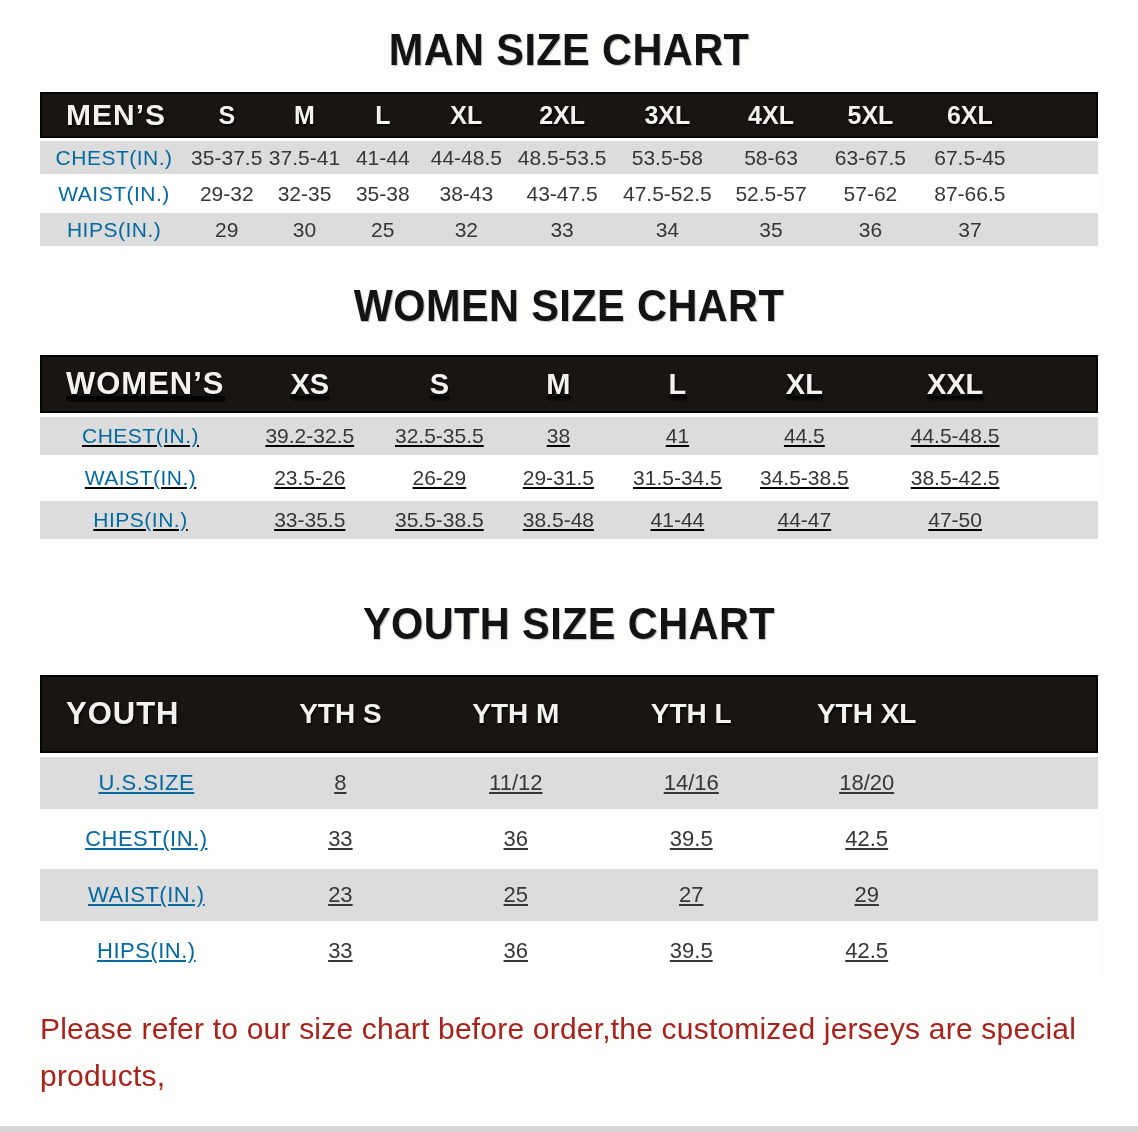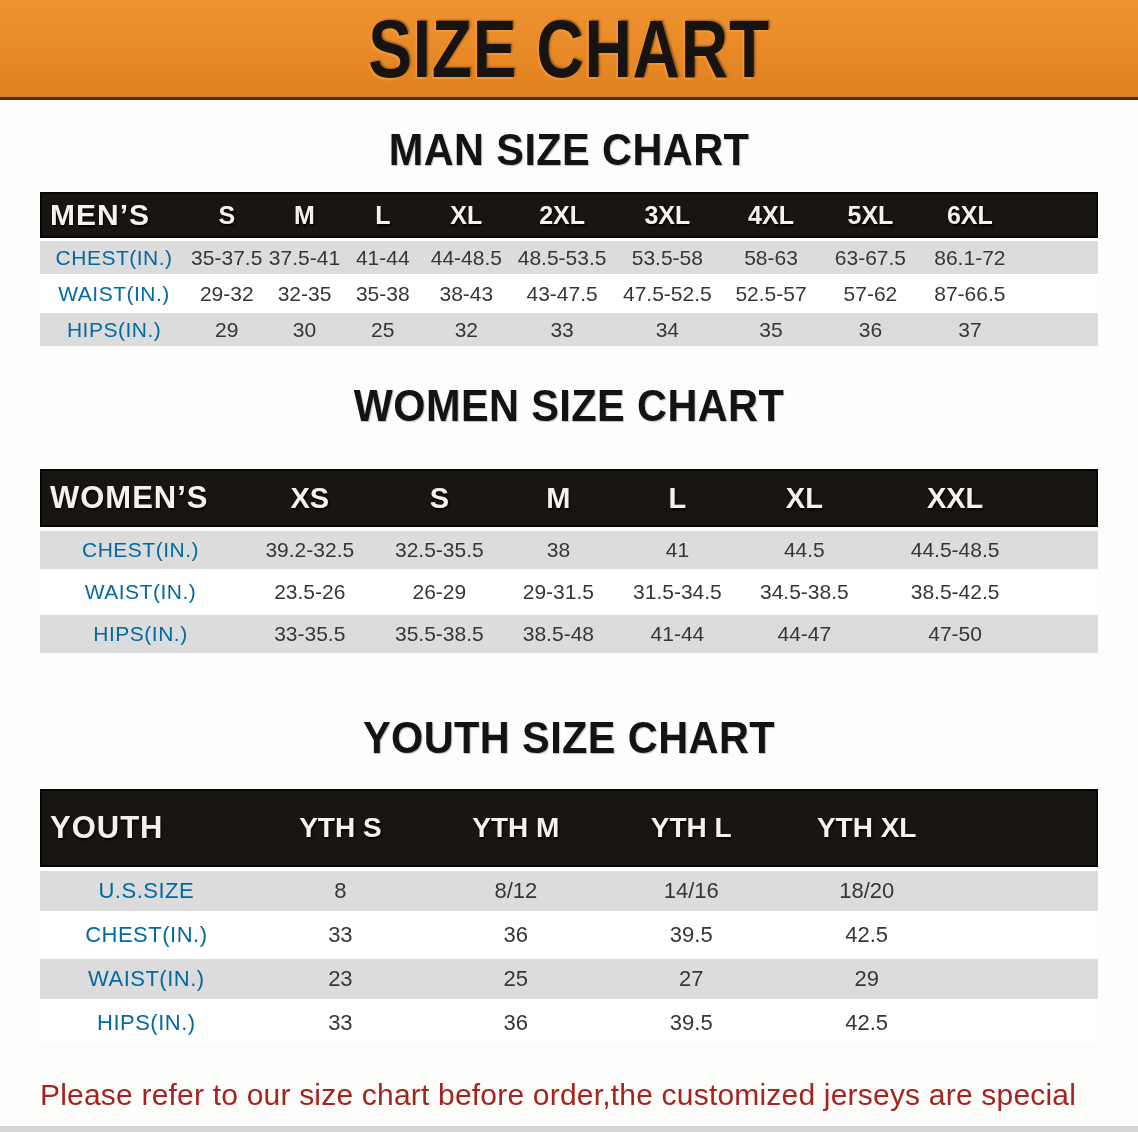--- a/index.html
+++ b/index.html
@@ -39,37 +39,37 @@
   .heading-women { margin-top: 34px; line-height: 52px; }
   .heading-youth { margin-top: 59px; line-height: 52px; }
 
   
   table.size-table {
     width: 1058px; margin-left: 40px;
     border-collapse: separate; border-spacing: 0;
     table-layout: fixed;
   }
   .tbl-men   { margin-top: 16px; }
-  .tbl-women { margin-top: 37px; }
+  .tbl-women { margin-top: 23px; text-decoration: underline; }
   .tbl-youth { margin-top: 25px; }
 
   tr.header-row th {
     background: #191512;
     color: #f4f2ef;
     font-weight: bold;
     vertical-align: middle;
     text-align: center;
     border-top: 2px solid #060606;
     border-bottom: 2px solid #060606;
     text-shadow: 1px 2px 2px rgba(0,0,0,0.9);
     white-space: nowrap;
     overflow: hidden;
   }
   tr.header-row th.label-cell {
-    text-align: left; padding-left: 8px;
+    text-align: left; padding-left: 24px;
     letter-spacing: 1px;
   }
   tr.header-row th:first-child { border-left: 2px solid #060606; }
   tr.header-row th:last-child  { border-right: 2px solid #060606; }
 
   .tbl-men   tr.header-row th { height: 46px; font-size: 25px; }
   .tbl-women tr.header-row th { height: 58px; font-size: 29px; }
   .tbl-youth tr.header-row th { height: 78px; font-size: 28px; }
   .tbl-men   tr.header-row th.label-cell { font-size: 30px; }
   .tbl-women tr.header-row th.label-cell { font-size: 31px; }
@@ -82,21 +82,21 @@
     text-align: center;
     vertical-align: middle;
     white-space: nowrap;
     overflow: hidden;
   }
   tr.data-row.alt td { background: #ffffff; }
   tr.data-row td.row-label { color: #0369a1; letter-spacing: 0.5px; }
 
   .tbl-men   tr.data-row td { height: 36px; border-top-width: 3px; font-size: 21px; }
   .tbl-women tr.data-row td { height: 42px; font-size: 21px; }
-  .tbl-youth tr.data-row td { height: 44px; font-size: 22px; }
+  .tbl-youth tr.data-row td { height: 56px; font-size: 22px; text-decoration: underline; }
   .tbl-men   tr.data-row td.row-label { font-size: 21px; }
   .tbl-women tr.data-row td.row-label { font-size: 21px; }
   .tbl-youth tr.data-row td.row-label { font-size: 22px; }
 
   
   .disclaimer {
     margin: 28px 20px 0 40px;
     color: #a7231d;
     font-size: 30px;
     line-height: 47px;
@@ -106,23 +106,20 @@
     position: absolute; left: 0; bottom: 0;
     width: 100%; height: 6px;
     background: #d6d6d6;
   }
 </style>
 </head>
 <body>
 
 <div class="page">
 
-  <header class="banner">
-    <h1>SIZE CHART</h1>
-  </header>
 
   <section>
     <h2 class="section-heading heading-men">MAN SIZE CHART</h2>
     <table class="size-table tbl-men">
         <colgroup>
           <col style="width: 14%;">
           <col style="width: 7.3%;">
           <col style="width: 7.4%;">
           <col style="width: 7.4%;">
           <col style="width: 8.4%;">
@@ -152,21 +149,21 @@
           <tr class="data-row">
             <td class="row-label">CHEST(IN.)</td>
             <td>35-37.5</td>
             <td>37.5-41</td>
             <td>41-44</td>
             <td>44-48.5</td>
             <td>48.5-53.5</td>
             <td>53.5-58</td>
             <td>58-63</td>
             <td>63-67.5</td>
-            <td>86.1-72</td>
+            <td>67.5-45</td>
             <td></td>
           </tr>
           <tr class="data-row alt">
             <td class="row-label">WAIST(IN.)</td>
             <td>29-32</td>
             <td>32-35</td>
             <td>35-38</td>
             <td>38-43</td>
             <td>43-47.5</td>
             <td>47.5-52.5</td>
@@ -270,21 +267,21 @@
             <th>YTH M</th>
             <th>YTH L</th>
             <th>YTH XL</th>
             <th></th>
           </tr>
         </thead>
         <tbody>
           <tr class="data-row">
             <td class="row-label">U.S.SIZE</td>
             <td>8</td>
-            <td>8/12</td>
+            <td>11/12</td>
             <td>14/16</td>
             <td>18/20</td>
             <td></td>
           </tr>
           <tr class="data-row alt">
             <td class="row-label">CHEST(IN.)</td>
             <td>33</td>
             <td>36</td>
             <td>39.5</td>
             <td>42.5</td>

